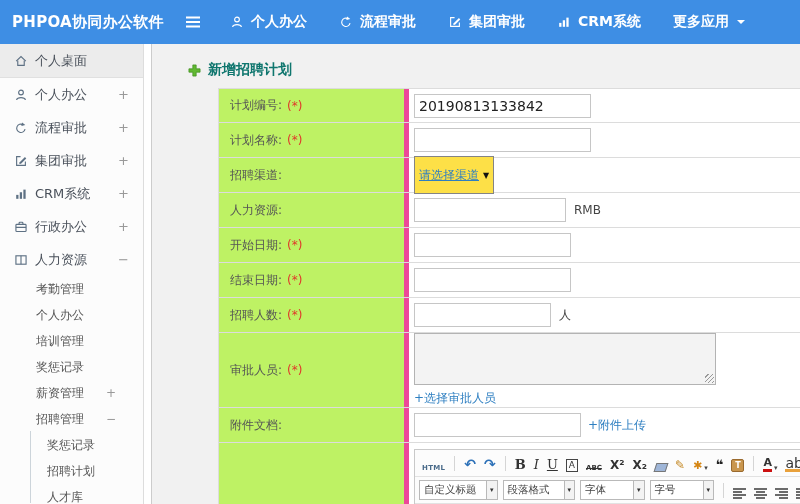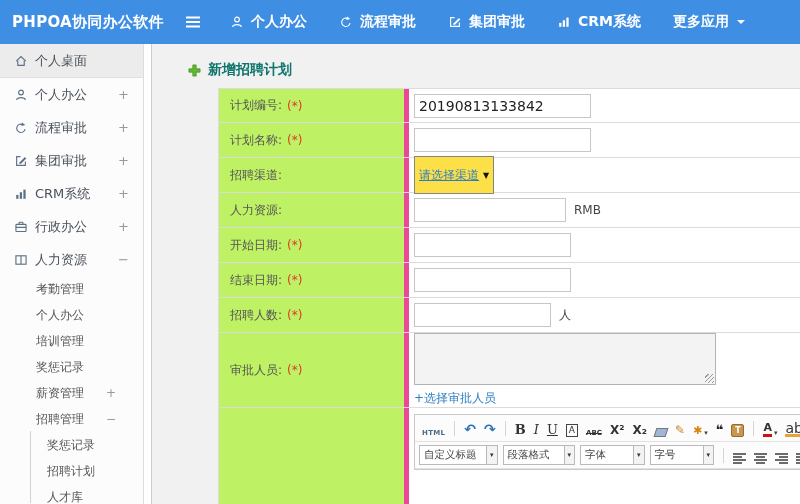--- a/index.html
+++ b/index.html
@@ -346,20 +346,29 @@
           <span class="flabel" data-name="form-label">审批人员:</span>
           <span class="freq" data-name="required-marker">(*)</span>
         </div>
         <div class="fc fcol" data-name="form-control-cell">
           <div class="ftextarea" data-name="approvers-textarea">
             <span class="resize-h" data-name="resize-handle-icon"></span>
           </div>
           <a class="flink" data-name="approvers-link">+选择审批人员</a>
         </div>
       </div>
+      <div class="frow" data-name="form-row-attachment">
+        <div class="fl" data-name="form-label-cell">
+          <span class="flabel" data-name="form-label">附件文档:</span>
+        </div>
+        <div class="fc" data-name="form-control-cell">
+          <input class="finput" data-name="attachment-input" value="" style="width: 157px;">
+          <a class="flink inline" data-name="attachment-upload-link">+附件上传</a>
+        </div>
+      </div>
       <div class="frow r-ed" data-name="form-row-content-editor">
         <div class="fl" data-name="form-label-cell">
           <span class="flabel" data-name="form-label"></span>
         </div>
         <div class="fc" data-name="form-control-cell">
           <div class="editor" data-name="rich-text-editor">
             <div class="etb r1" data-name="editor-toolbar-row1">
               <span class="ebtn b-html" data-name="html-source-button">
                 <span class="eglyph" data-name="toolbar-glyph">HTML</span>
               </span>

